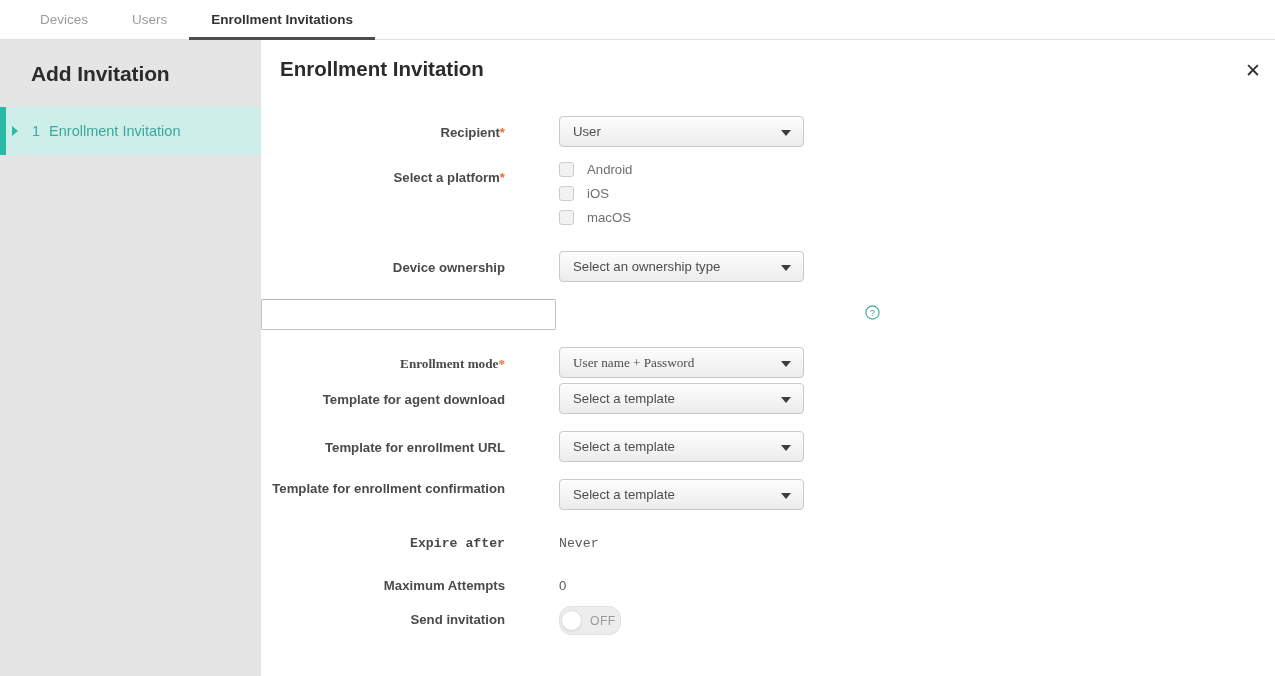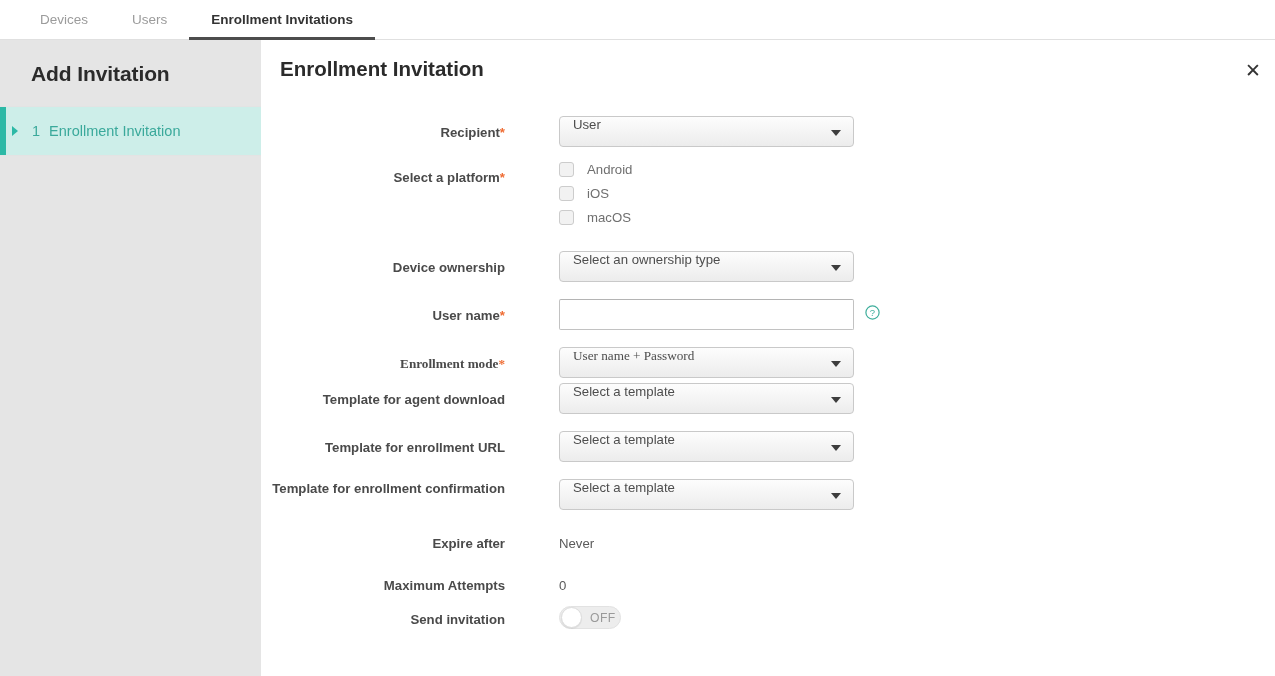--- a/index.html
+++ b/index.html
@@ -135,29 +135,29 @@
     padding-right: 10px;
     padding-top: 8px;
     line-height: 18px;
   }
   .req { color: #ef6c33; font-weight: bold; }
 
   .ctl { flex: 0 0 auto; }
 
   .select {
     position: relative;
-    width: 295px;
+    width: 245px;
     height: 31px;
     border: 1px solid #c9c9c9;
     border-radius: 4px;
     background: linear-gradient(to bottom, #fdfdfd 0%, #ececec 100%);
     font-size: 13.2px;
     color: #4d4d4d;
     display: flex;
-    align-items: flex-start;
+    align-items: center;
     padding-left: 13px;
     cursor: pointer;
   }
   .select .caret {
     position: absolute;
     right: 12px; top: 50%;
     margin-top: -2px;
     width: 0; height: 0;
     border-left: 5px solid transparent;
     border-right: 5px solid transparent;
@@ -206,21 +206,21 @@
   }
 
   .help-icon {
     position: absolute;
     left: 604px;
     margin-top: 6px;
   }
 
   .toggle {
     position: relative;
-    width: 62px; height: 23px;
+    width: 62px; height: 29px;
     border-radius: 12px;
     background: #ededed;
     border: 1px solid #e2e2e2;
     display: flex;
     align-items: center;
     cursor: pointer;
     margin-top: 3px;
   }
   .toggle .knob {
     position: absolute;
@@ -296,21 +296,20 @@
       <div class="lbl"><span>Device ownership</span><span class="req"></span></div>
       <div class="ctl">
         <div class="select">
           <span>Select an ownership type</span>
           <span class="caret"></span>
         </div>
       </div>
     </div>
 
     <div class="row" style="margin-bottom:17px; position:relative;">
-      <div class="lbl"><span>User name</span><span class="req">*</span></div>
       <div class="ctl">
         <input class="textinput" type="text" value="" style="">
       </div>
       <span class="help-icon">
         <svg width="15" height="15" viewBox="0 0 15 15">
           <circle cx="7.5" cy="7.5" r="6.6" fill="none" stroke="#3fae9c" stroke-width="1.2"></circle>
           <text x="7.5" y="11" text-anchor="middle" font-size="9.5" fill="#3fae9c" font-family="Liberation Sans, sans-serif">?</text>
         </svg>
       </span>
     </div>
@@ -348,21 +347,21 @@
     <div class="row" style="margin-bottom:17px;">
       <div class="lbl" style="padding-top:1px;">Template for enrollment confirmation</div>
       <div class="ctl">
         <div class="select">
           <span>Select a template</span>
           <span class="caret"></span>
         </div>
       </div>
     </div>
 
-    <div class="row" style="margin-bottom:16px;">
+    <div class="row" style="margin-bottom:16px;font-family:Liberation Mono, monospace;">
       <div class="lbl">Expire after</div>
       <div class="ctl staticval">Never</div>
     </div>
 
     <div class="row" style="margin-bottom:8px;">
       <div class="lbl">Maximum Attempts</div>
       <div class="ctl staticval">0</div>
     </div>
 
     <div class="row">

